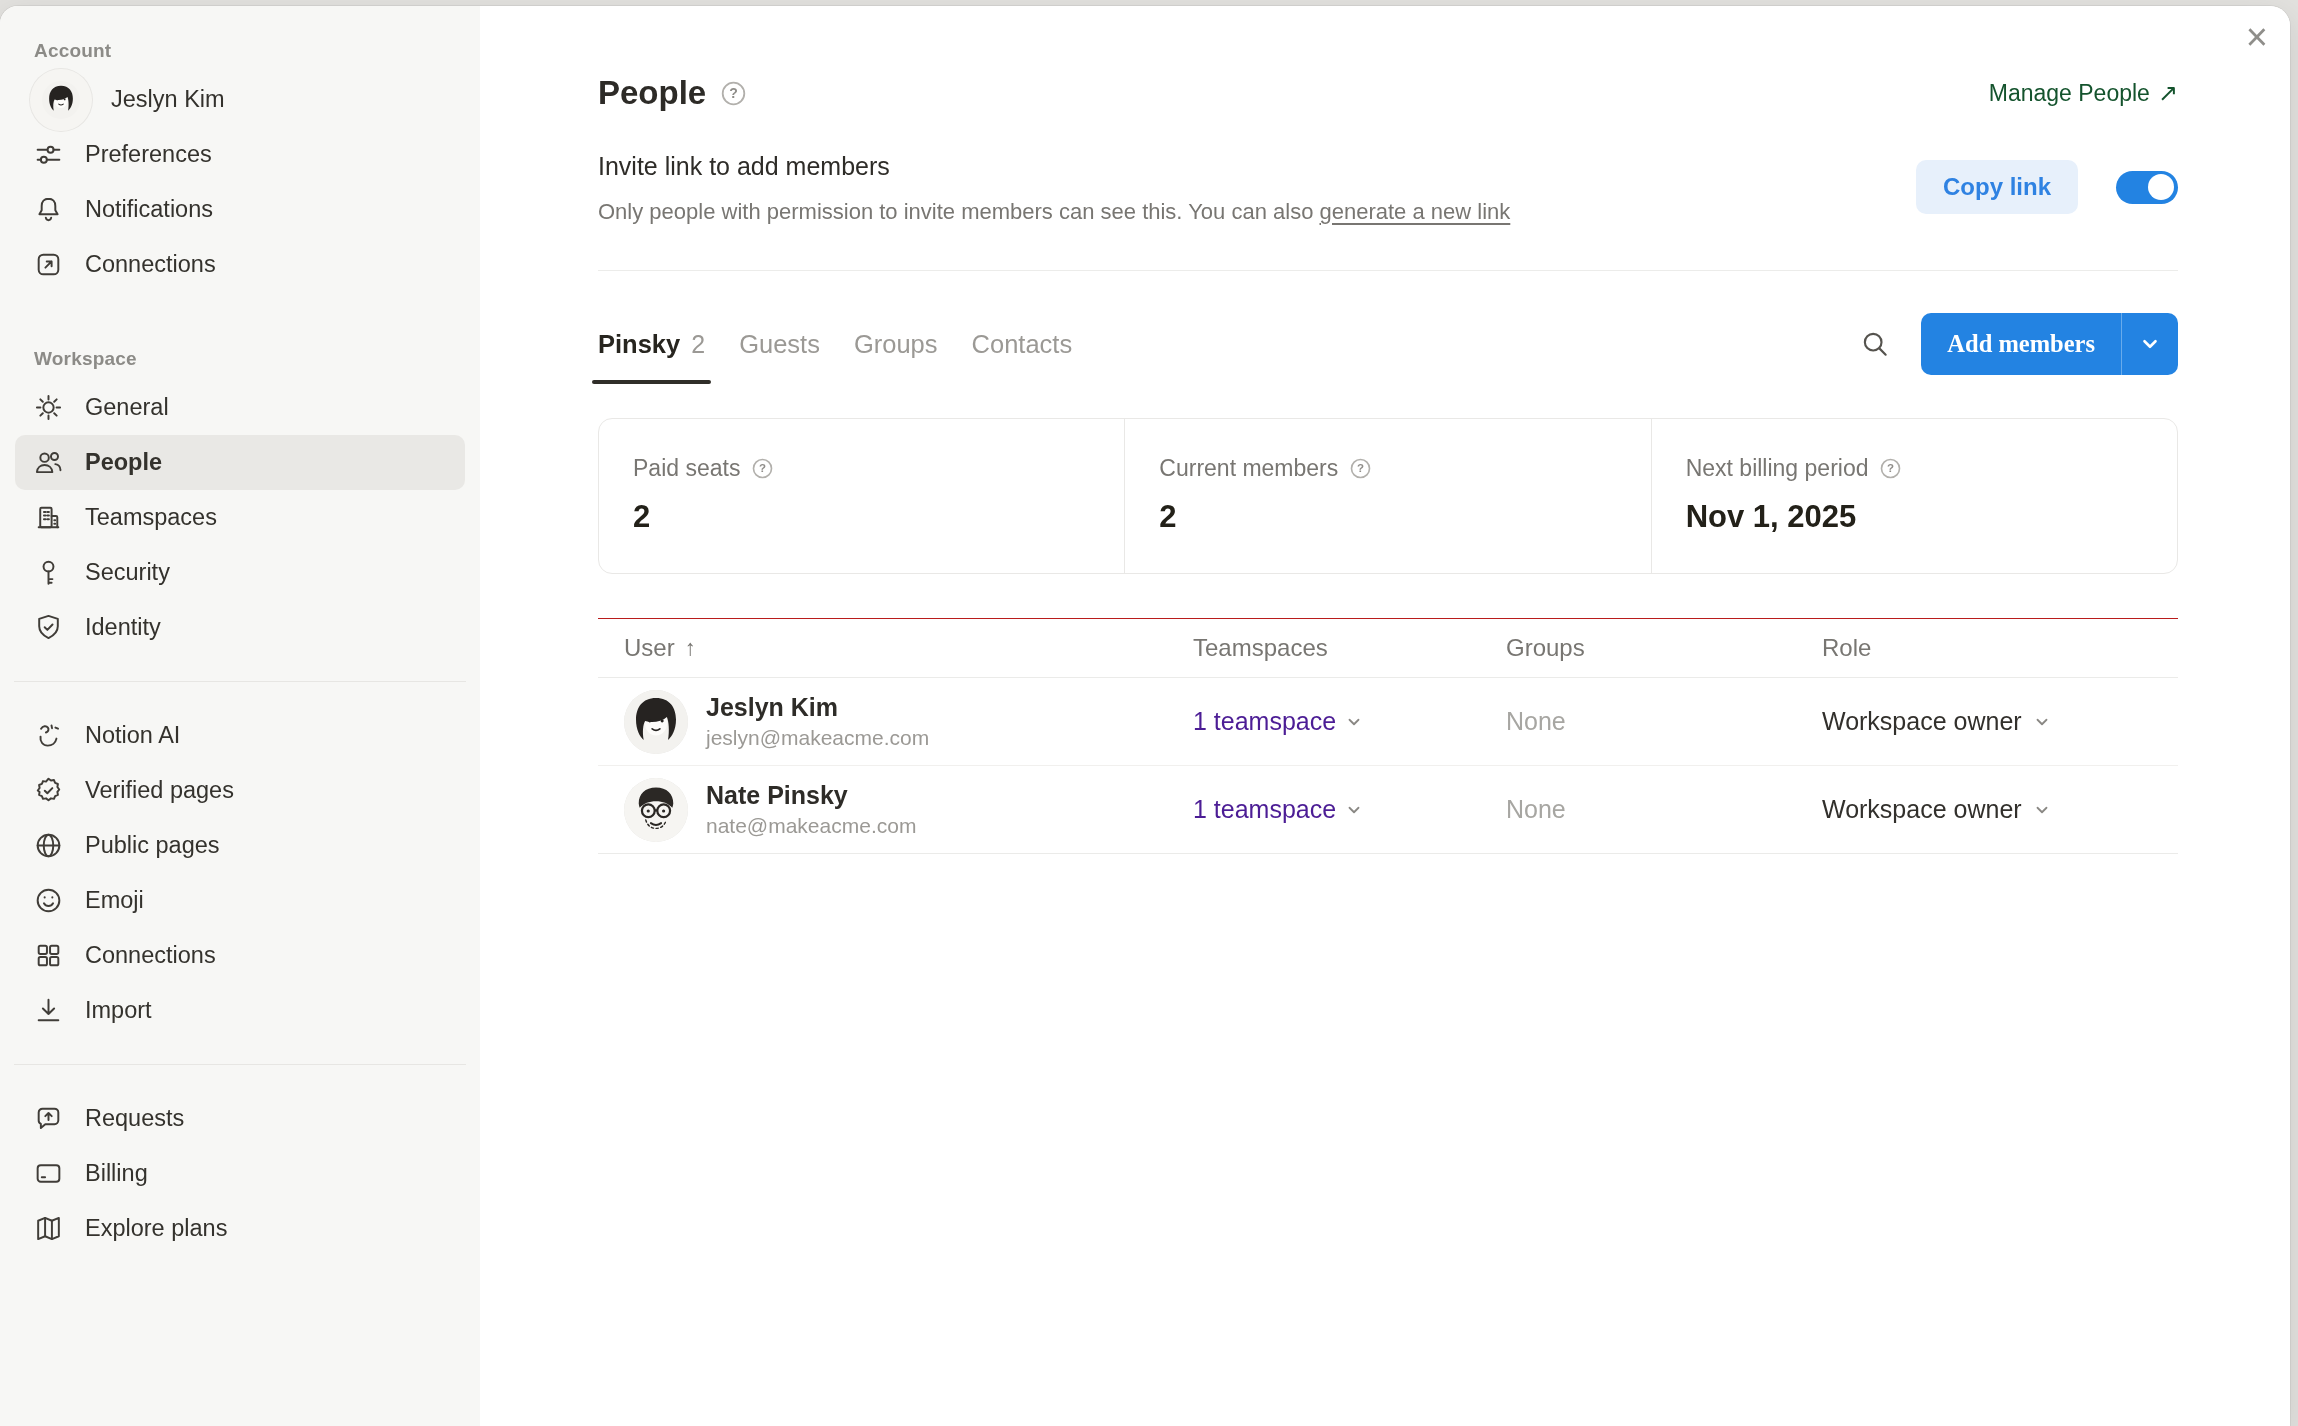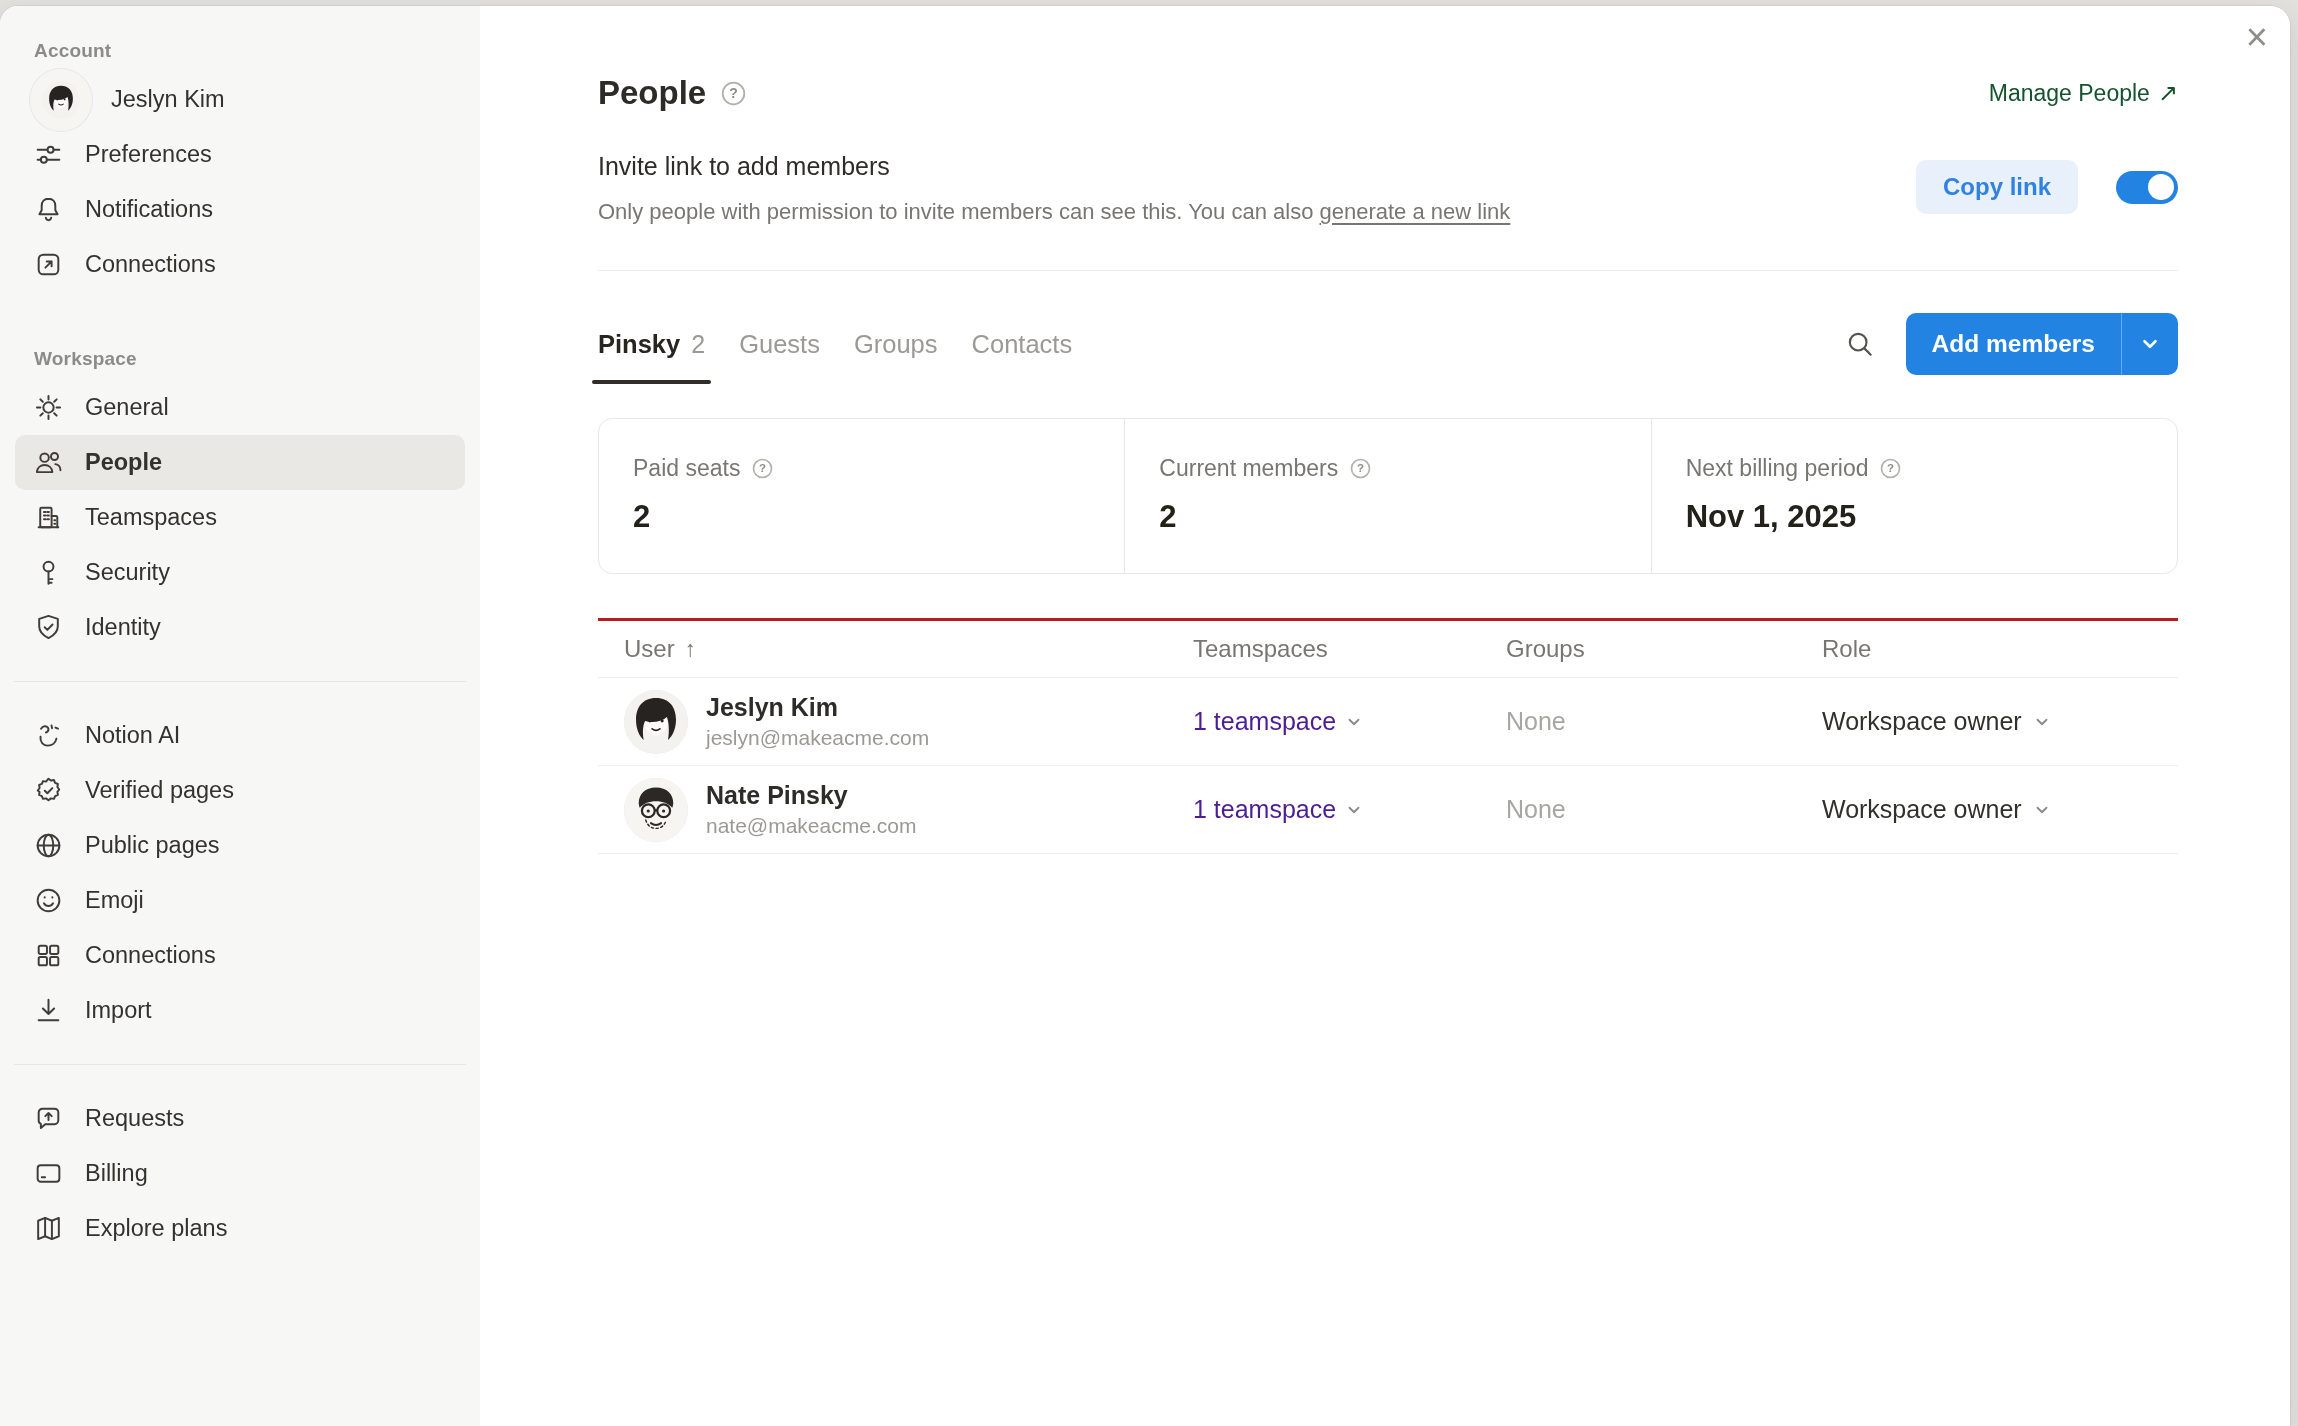--- a/index.html
+++ b/index.html
@@ -88,21 +88,21 @@
   .tab {
     position:relative; display:flex; align-items:center; gap:11px;
     font-size:25.5px; color:#9b9995; font-weight:500; cursor:pointer; height:100%;
   }
   .tab.active { color:#27251f; font-weight:700; }
   .tab.active::after {
     content:""; position:absolute; left:-6px; right:-6px; bottom:0;
     height:4px; background:#302e29; border-radius:2px;
   }
   .tab .count { color:#9b9995; font-weight:400; font-size:25px; }
-  .tabs-right { margin-left:auto; display:flex; align-items:center; gap:30px; }
+  .tabs-right { margin-left:auto; display:flex; align-items:center; gap:30px;font-family:Liberation Serif, serif; }
   .search-ic { color:#55534e; cursor:pointer; display:flex; }
   .search-ic svg { width:32px; height:32px; fill:none; stroke:currentColor; stroke-width:2; stroke-linecap:round; }
   .add-btn {
     display:flex; align-items:center; height:62px;
     background:#2383e2; color:#fff; border:none; border-radius:10px;
     font-size:24.5px; font-weight:700; cursor:pointer; padding:0;
     font-family:inherit;
   }
   .add-label { padding:0 26px; }
   .add-sep { width:1px; align-self:stretch; background:rgba(255,255,255,0.32); }
@@ -114,21 +114,21 @@
     border:1.5px solid #e9e8e6; border-radius:14px; display:flex; background:#fff;
   }
   .stat { flex:1; padding:36px 0 0 34px; }
   .stat + .stat { border-left:1.5px solid #e9e8e6; }
   .stat-label { display:flex; align-items:center; gap:11px; font-size:23px; color:#787672; }
   .stat-value { margin-top:17px; font-size:31px; font-weight:700; color:#232119; }
 
   .table { position:absolute; top:612px; left:118px; right:112px; }
   .t-head {
     display:flex; align-items:center; height:60px;
-    border-top:3px solid #b91c1c; border-bottom:1px solid #ebebe9;
+    border-top:1px solid #b91c1c; border-bottom:1px solid #ebebe9;
     font-size:24px; color:#787672;
   }
   .c-user { flex:1; padding-left:26px; display:flex; align-items:center; }
   .c-team { width:313px; flex:none; }
   .c-grp  { width:316px; flex:none; }
   .c-role { width:356px; flex:none; }
   .sort-arrow { margin-left:10px; font-size:22px; color:#787672; }
   .t-row { display:flex; align-items:center; height:88px; border-bottom:1px solid #f1f0ee; }
   .t-row:last-child { border-bottom:1px solid #ebebe9; }
   .user-cell { flex:1; padding-left:26px; display:flex; align-items:center; gap:18px; }

